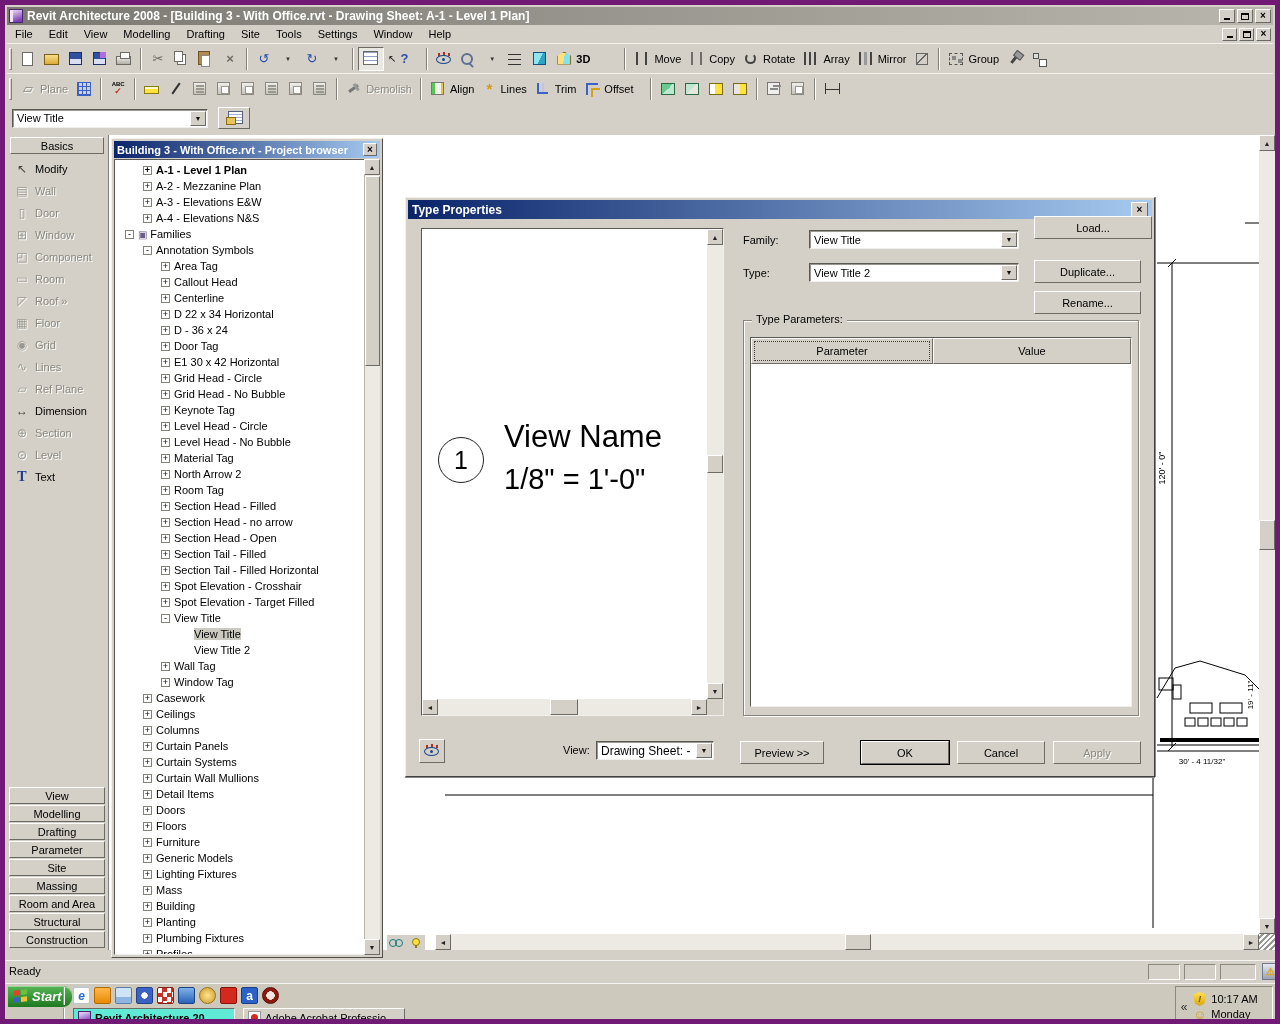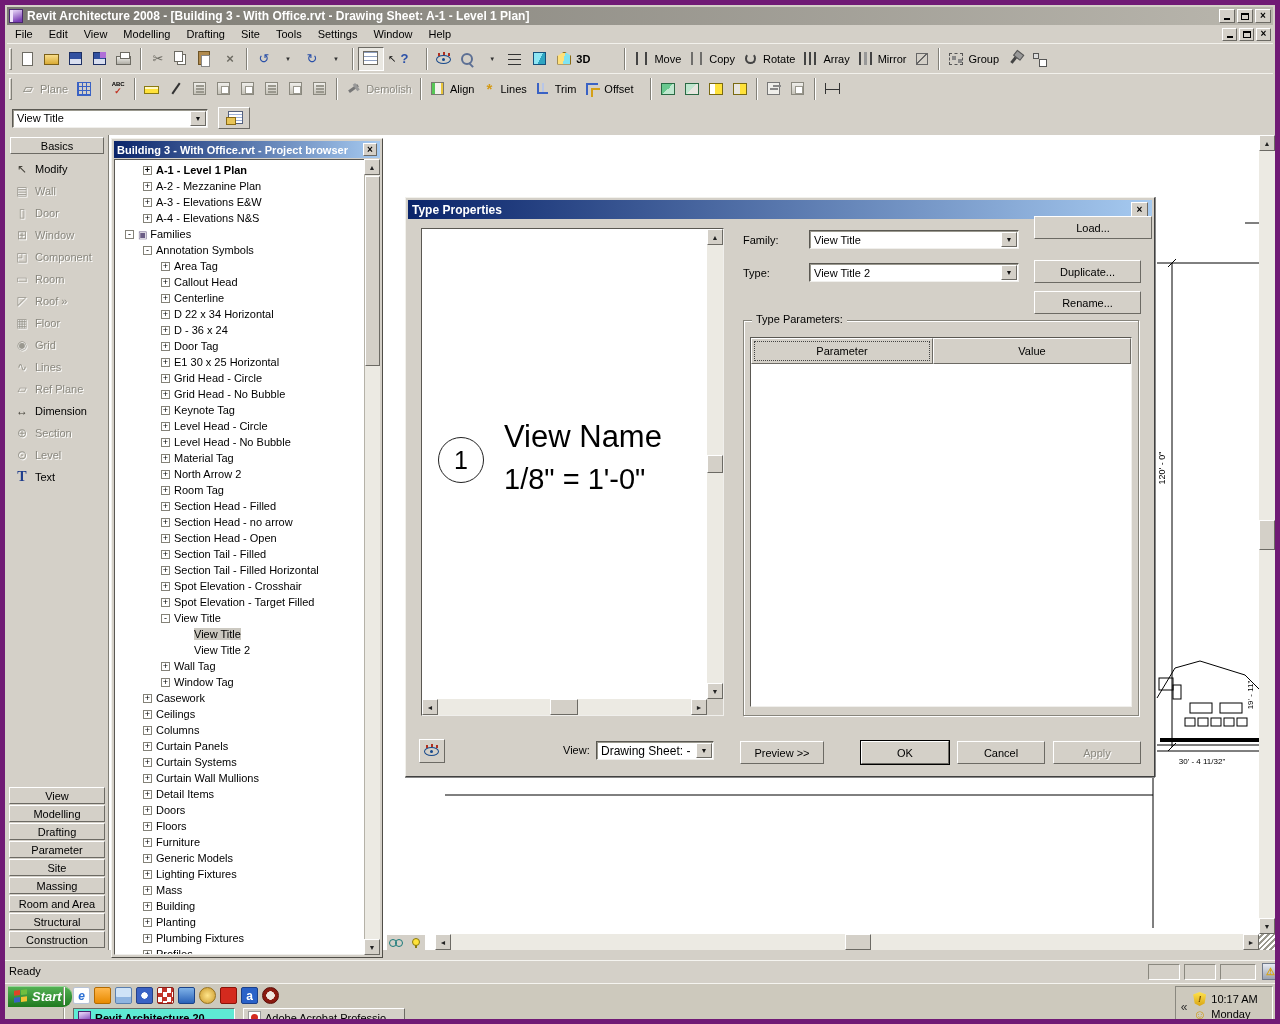--- a/index.html
+++ b/index.html
@@ -758,21 +758,21 @@
           <span class="lbl">D - 36 x 24</span>
         </div>
 
         <div class="trow" style="padding-left: 46px;">
           <i class="e">+</i>
           <span class="lbl">Door Tag</span>
         </div>
 
         <div class="trow" style="padding-left: 46px;">
           <i class="e">+</i>
-          <span class="lbl">E1 30 x 25 Horizontal</span>
+          <span class="lbl">E1 30 x 42 Horizontal</span>
         </div>
 
         <div class="trow" style="padding-left: 46px;">
           <i class="e">+</i>
           <span class="lbl">Grid Head - Circle</span>
         </div>
 
         <div class="trow" style="padding-left: 46px;">
           <i class="e">+</i>
           <span class="lbl">Grid Head - No Bubble</span>

